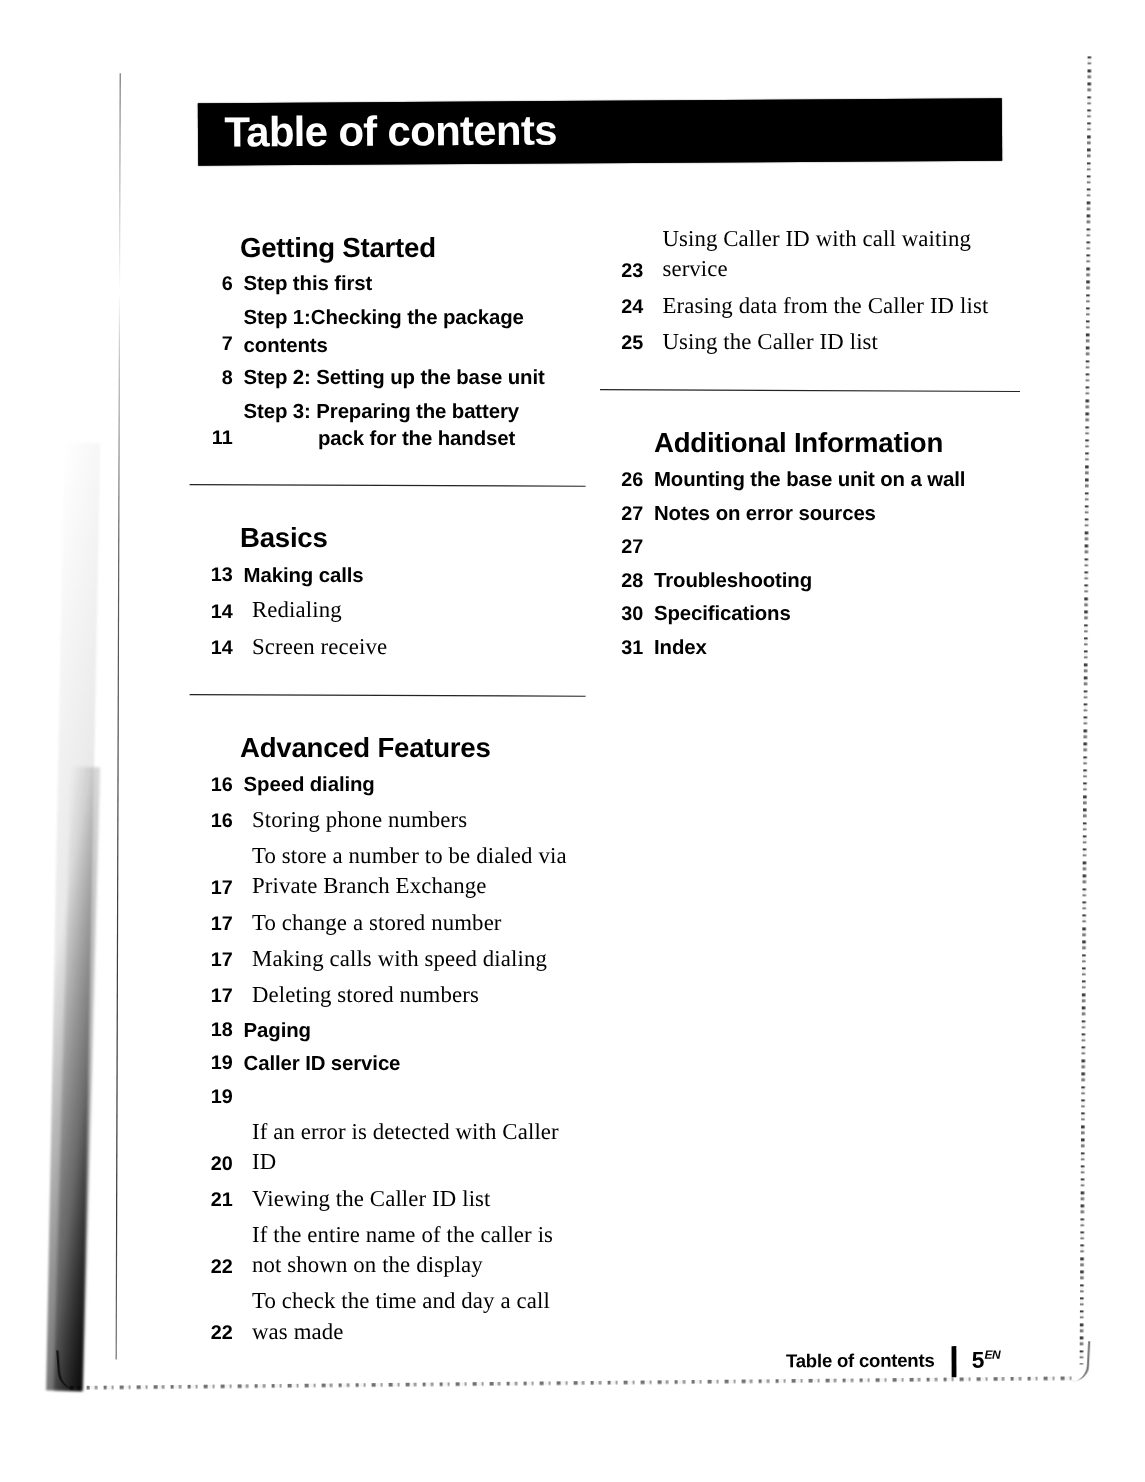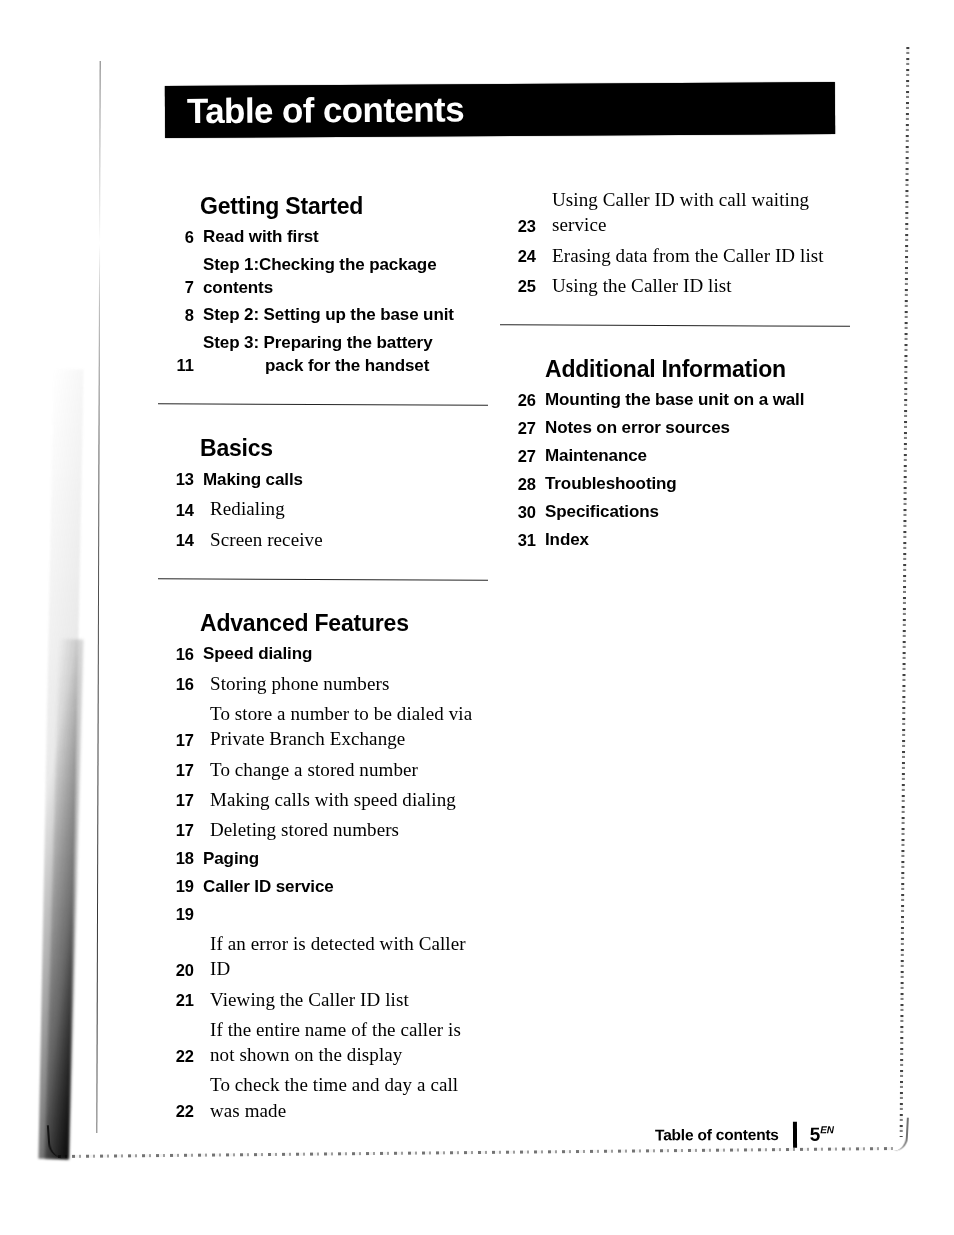--- a/index.html
+++ b/index.html
@@ -268,21 +268,21 @@
   <div class="corner-curl-right"></div>
 
   <div class="banner">
     <div class="banner-title">Table of contents</div>
   </div>
 
   <div class="col col-left" id="col-left" style="top:154px;">
       <div class="section-title">Getting Started</div>
       <div class="entry main">
         <span class="num">6</span>
-        <span class="txt">Read with first</span>
+        <span class="txt">Step this first</span>
       </div>
       <div class="entry main">
         <span class="num">7</span>
         <span class="txt">Step 1:Checking the package contents</span>
       </div>
       <div class="entry main">
         <span class="num">8</span>
         <span class="txt">Step 2: Setting up the base unit</span>
       </div>
       <div class="entry main">
@@ -382,21 +382,20 @@
       <div class="entry main">
         <span class="num">26</span>
         <span class="txt">Mounting the base unit on a wall</span>
       </div>
       <div class="entry main">
         <span class="num">27</span>
         <span class="txt">Notes on error sources</span>
       </div>
       <div class="entry main">
         <span class="num">27</span>
-        <span class="txt">Maintenance</span>
       </div>
       <div class="entry main">
         <span class="num">28</span>
         <span class="txt">Troubleshooting</span>
       </div>
       <div class="entry main">
         <span class="num">30</span>
         <span class="txt">Specifications</span>
       </div>
       <div class="entry main">

